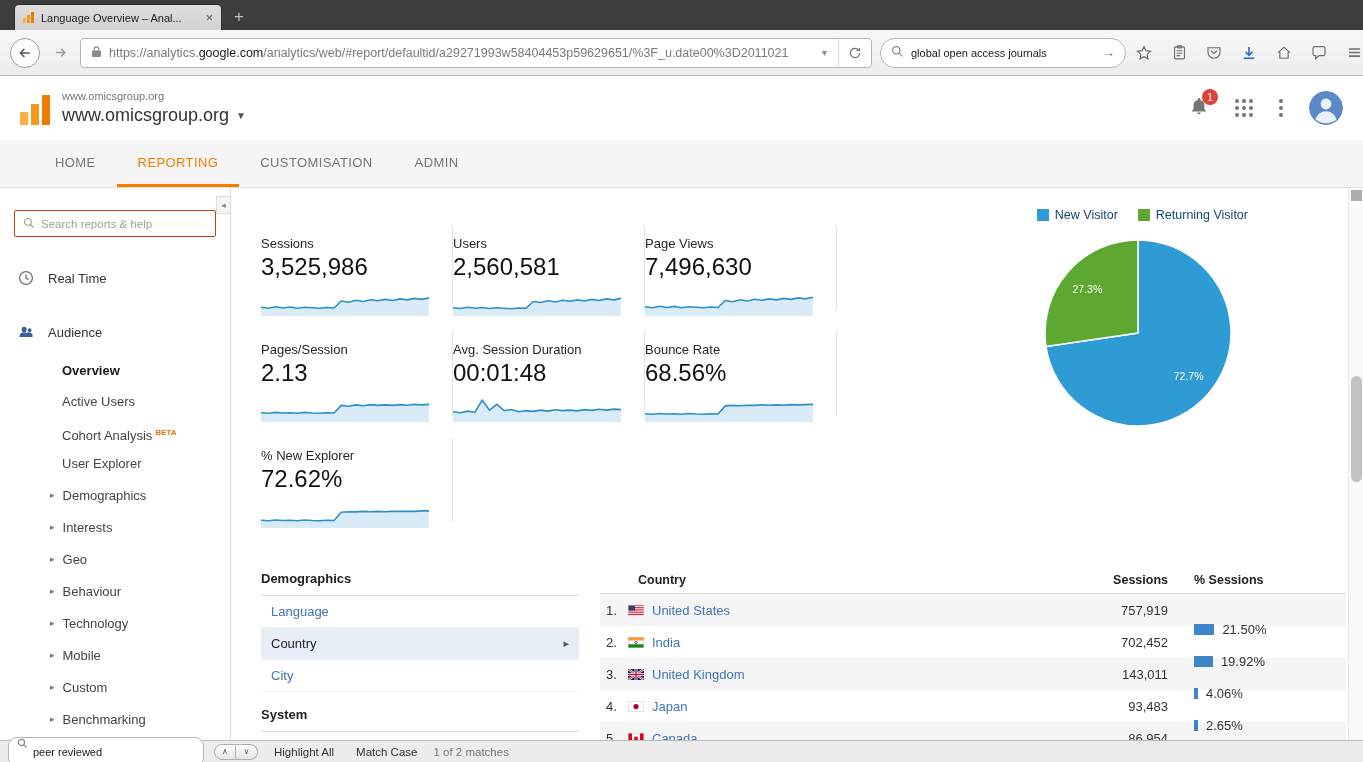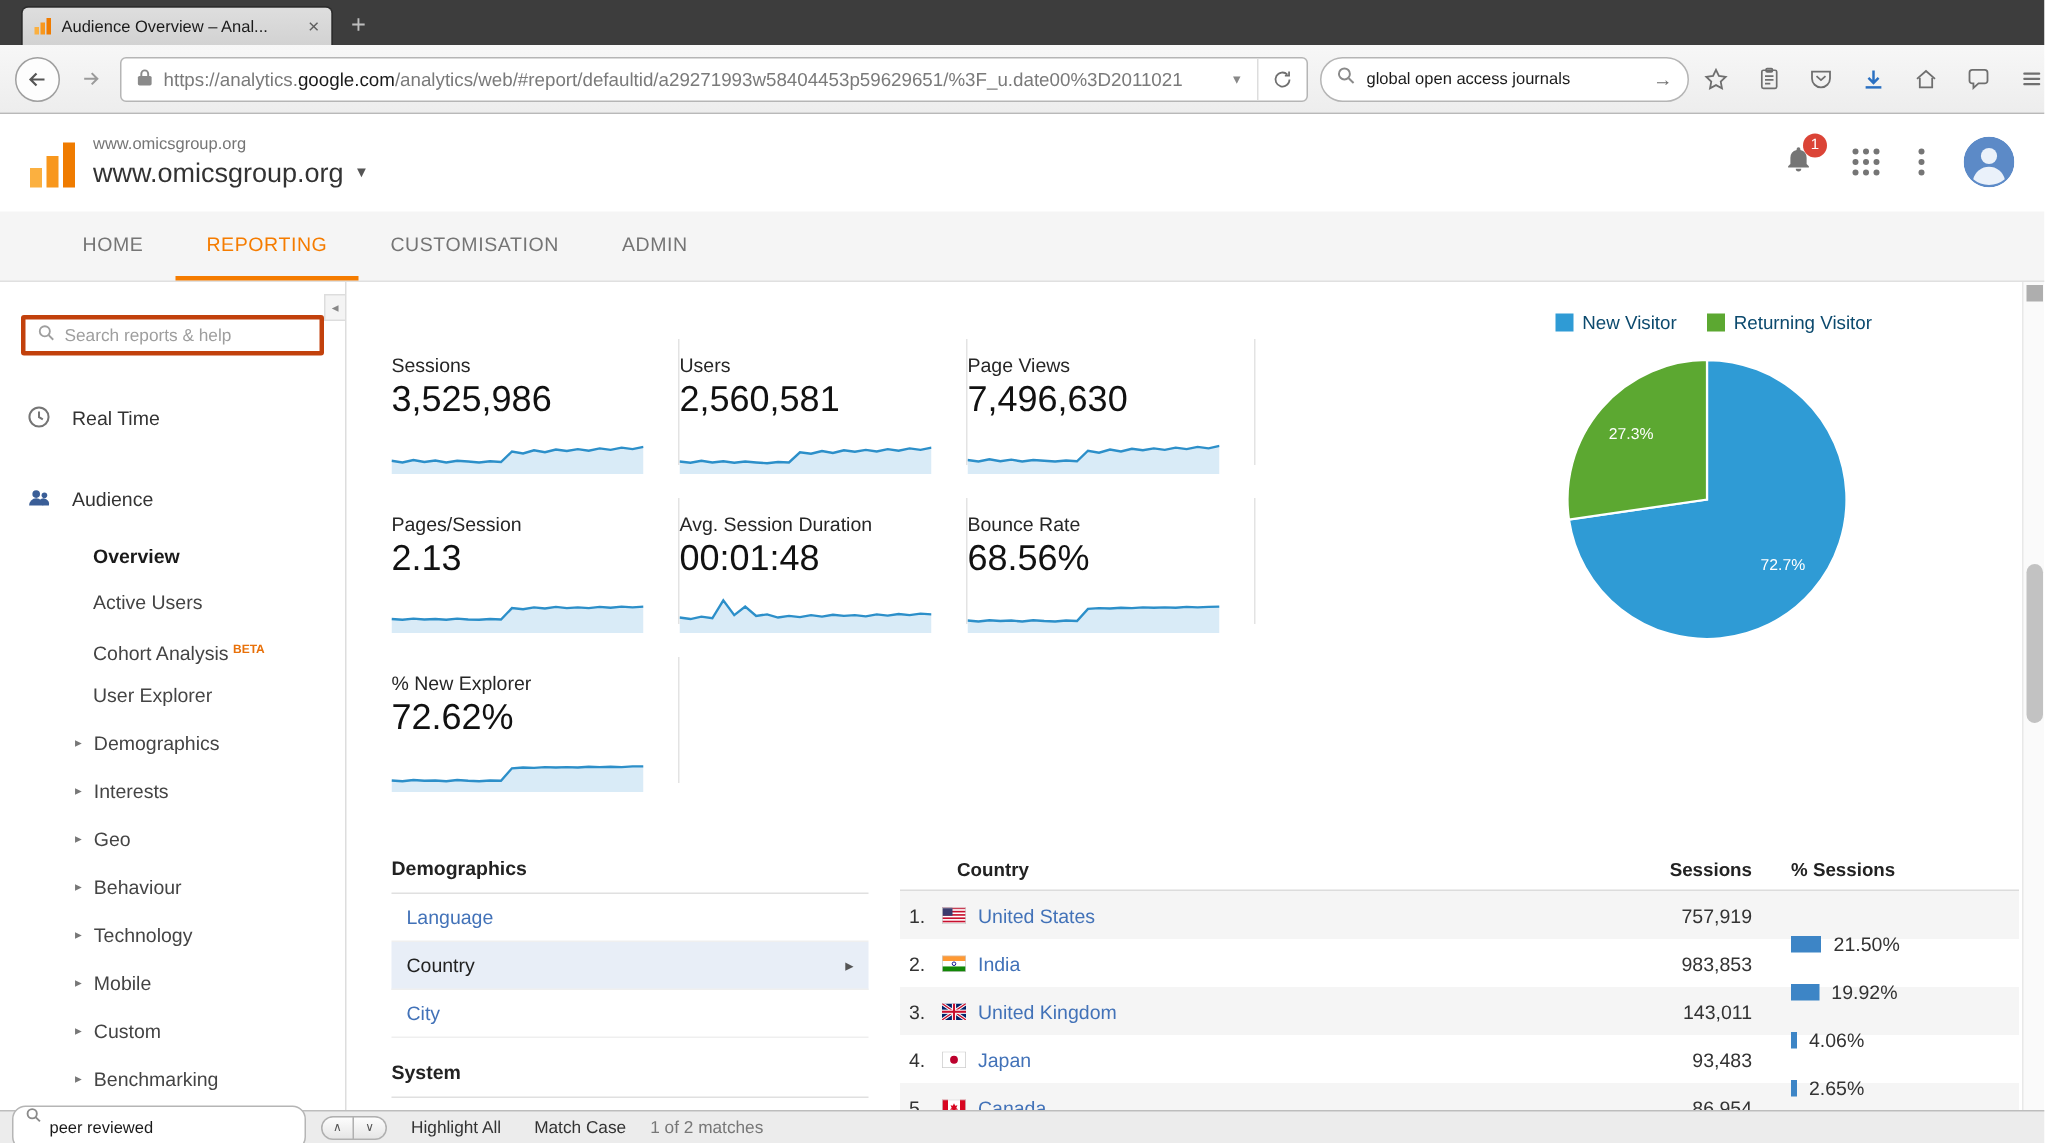--- a/index.html
+++ b/index.html
@@ -57,21 +57,21 @@
   .ga-nav{position:absolute;top:141px;left:0;right:0;height:47px;background:#f5f5f5;border-bottom:1px solid #e0e0e0;display:flex;padding-left:34px;}
   .ga-tab{font-size:13px;color:#757575;letter-spacing:.4px;padding:0 21px;display:flex;align-items:center;border-bottom:3px solid transparent;cursor:pointer;}
   .ga-tab.active{color:var(--accent-orange);border-bottom-color:var(--accent-orange);}
 
   
   .content{position:absolute;top:188px;left:0;right:0;bottom:22px;background:#fff;overflow:hidden;}
 
   
   .sidebar{position:absolute;top:0;left:0;bottom:0;width:231px;background:#fff;border-right:1px solid #ddd;}
   .sb-collapse{position:absolute;top:8px;right:0;width:14px;height:18px;background:#f4f4f4;border:1px solid #ddd;border-right:none;color:#888;font-size:9px;display:flex;align-items:center;justify-content:center;cursor:pointer;}
-  .sb-search{margin:22px 14px 0 14px;height:27px;border:3px solid #c2410c;border-radius:2px;display:flex;align-items:center;padding:0 8px;gap:6px;background:#fff;}
+  .sb-search{margin:22px 14px 0 14px;height:27px;border:1px solid #c2410c;border-radius:2px;display:flex;align-items:center;padding:0 8px;gap:6px;background:#fff;}
   .sb-search input{border:none;outline:none;flex:1;font-size:11.5px;color:#444;font-family:inherit;min-width:0;}
   .sb-search input::placeholder{color:#9e9e9e;}
   .sb-list{margin-top:24px;}
   .sb-top{display:flex;align-items:center;gap:13px;height:34px;padding-left:17px;font-size:13px;color:#333;cursor:pointer;}
   .sb-list .sb-top:first-child{margin-bottom:20px;}
   .sb-icon{width:18px;height:18px;display:flex;align-items:center;justify-content:center;}
   .sb-top + .sb-sub{margin-top:6px;}
   .sb-sub{height:31px;line-height:31px;padding-left:62px;font-size:13px;color:#444;cursor:pointer;}
   .sb-sub.active{font-weight:700;color:#1a1a1a;}
   .sb-exp{height:32px;padding-left:50px;font-size:13px;color:#444;display:flex;align-items:center;gap:8px;cursor:pointer;}
@@ -138,21 +138,21 @@
 
 <div class="screen">
 
   <div class="tabbar">
     <div class="tab">
       <span class="favicon">
           <i></i>
           <i></i>
           <i></i>
         </span>
-      <span class="tab-title">Audience Overview – Anal...</span>
+      <span class="tab-title">Language Overview – Anal...</span>
       <span class="tab-close">×</span>
     </div>
     <div class="newtab">+</div>
   </div>
 
   <div class="toolbar">
     <div class="nav-back">
       <svg width="16" height="16" viewBox="0 0 24 24" fill="none" stroke="#555" stroke-width="2.2">
           <path d="M19 12H6M11 6l-6 6 6 6"></path>
         </svg>
@@ -467,21 +467,21 @@
               <span class="ct-flag">
                 <svg width="16" height="11">
                   <rect width="16" height="3.7" fill="#FF9933"></rect>
                   <rect y="3.7" width="16" height="3.6" fill="#fff"></rect>
                   <rect y="7.3" width="16" height="3.7" fill="#128807"></rect>
                   <circle cx="8" cy="5.5" r="1.2" fill="none" stroke="#000088" stroke-width=".6"></circle>
                   <rect x=".25" y=".25" width="15.5" height="10.5" fill="none" stroke="#ccc" stroke-width=".5"></rect>
                 </svg>
               </span>
               <span class="ct-country"><a class="ct-link">India</a></span>
-              <span class="ct-sessions">983,853</span>
+              <span class="ct-sessions">702,452</span>
               <span class="ct-pct"><span class="ct-bar" style="width:18.9px"></span>19.92%</span>
             </div>
             <div class="ct-row odd">
               <span class="ct-rank">3.</span>
               <span class="ct-flag">
                 <svg width="16" height="11">
                   <rect width="16" height="11" fill="#012169"></rect>
                   <path d="M0 0L16 11M16 0L0 11" stroke="#fff" stroke-width="2.2"></path>
                   <path d="M0 0L16 11M16 0L0 11" stroke="#C8102E" stroke-width=".9"></path>
                   <rect x="6.6" width="2.8" height="11" fill="#fff"></rect>

